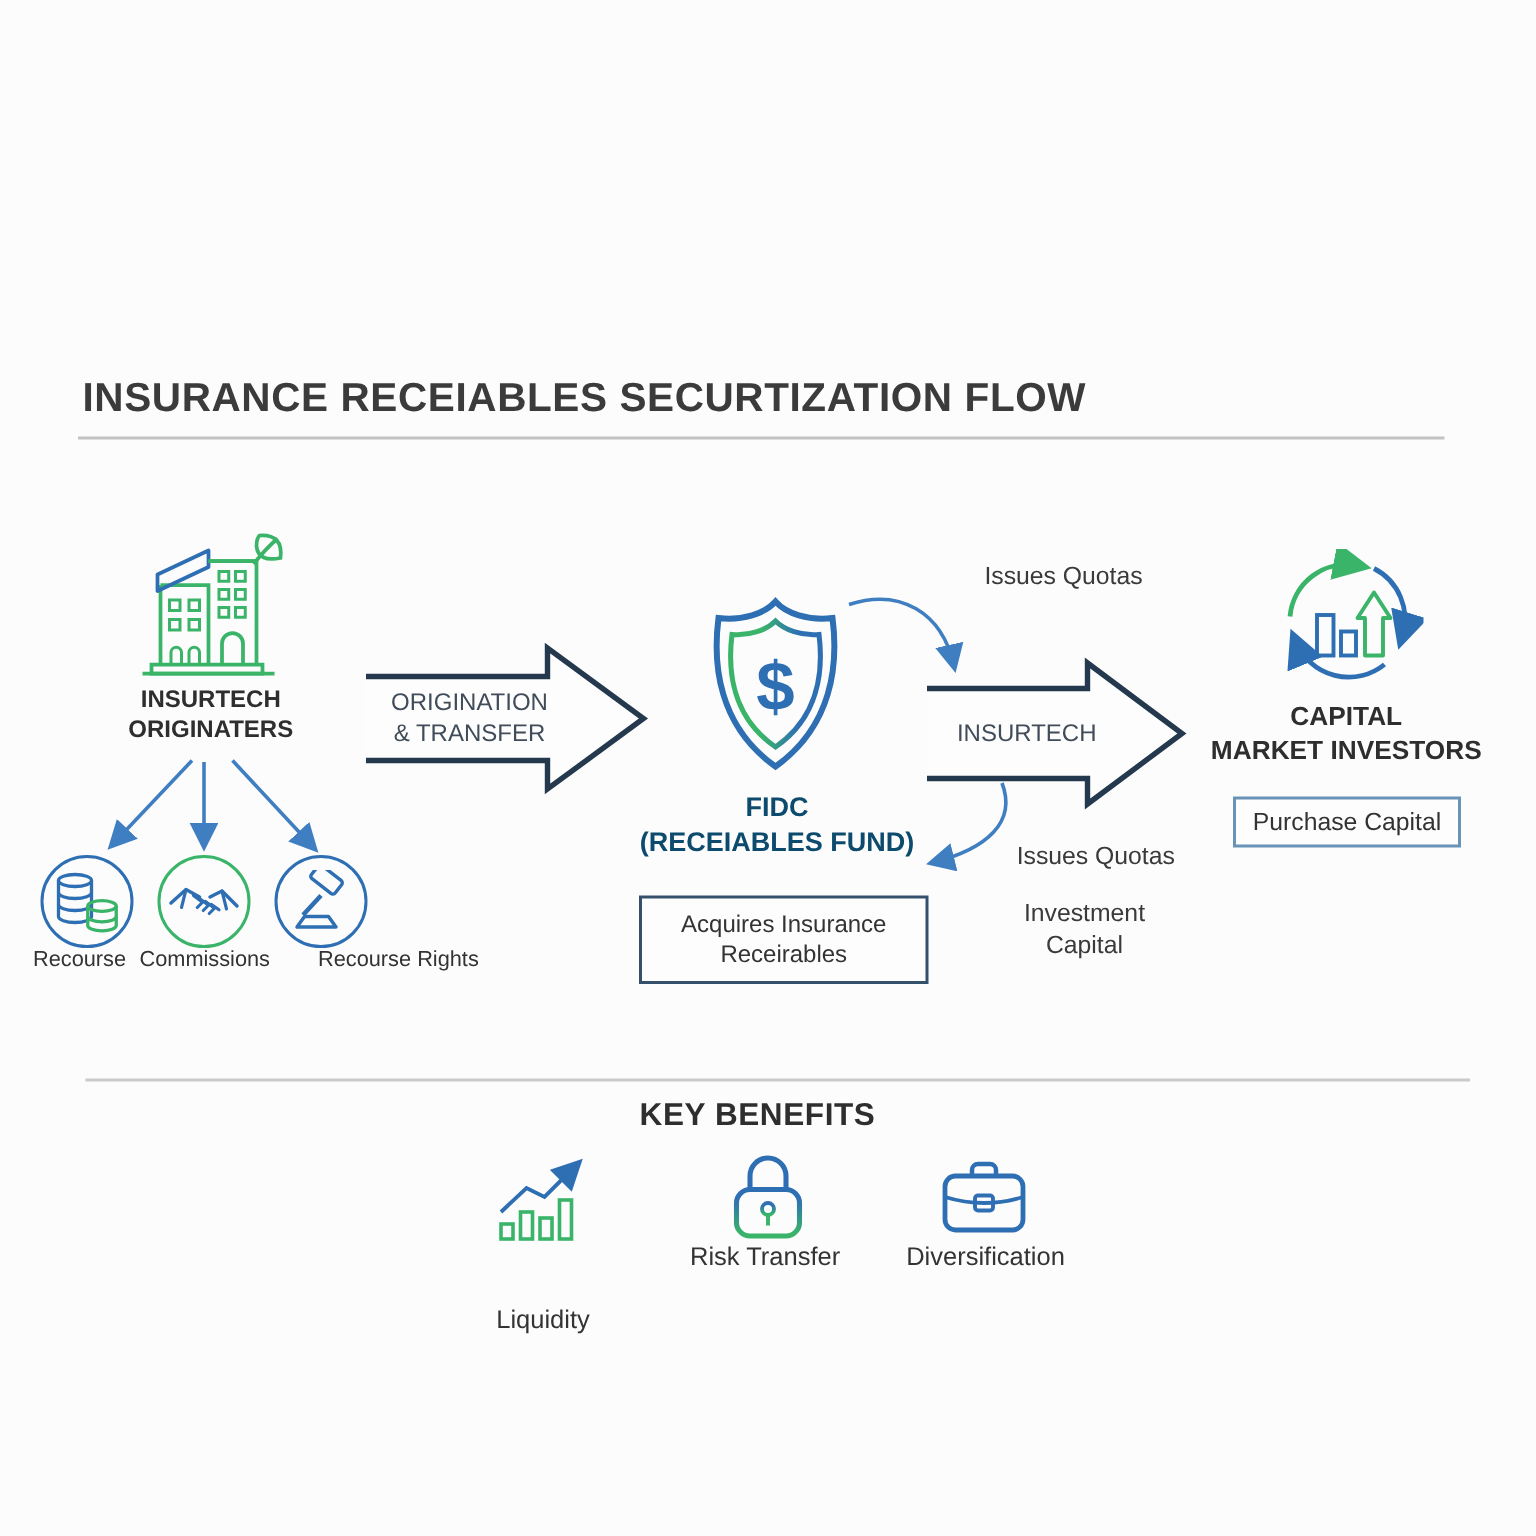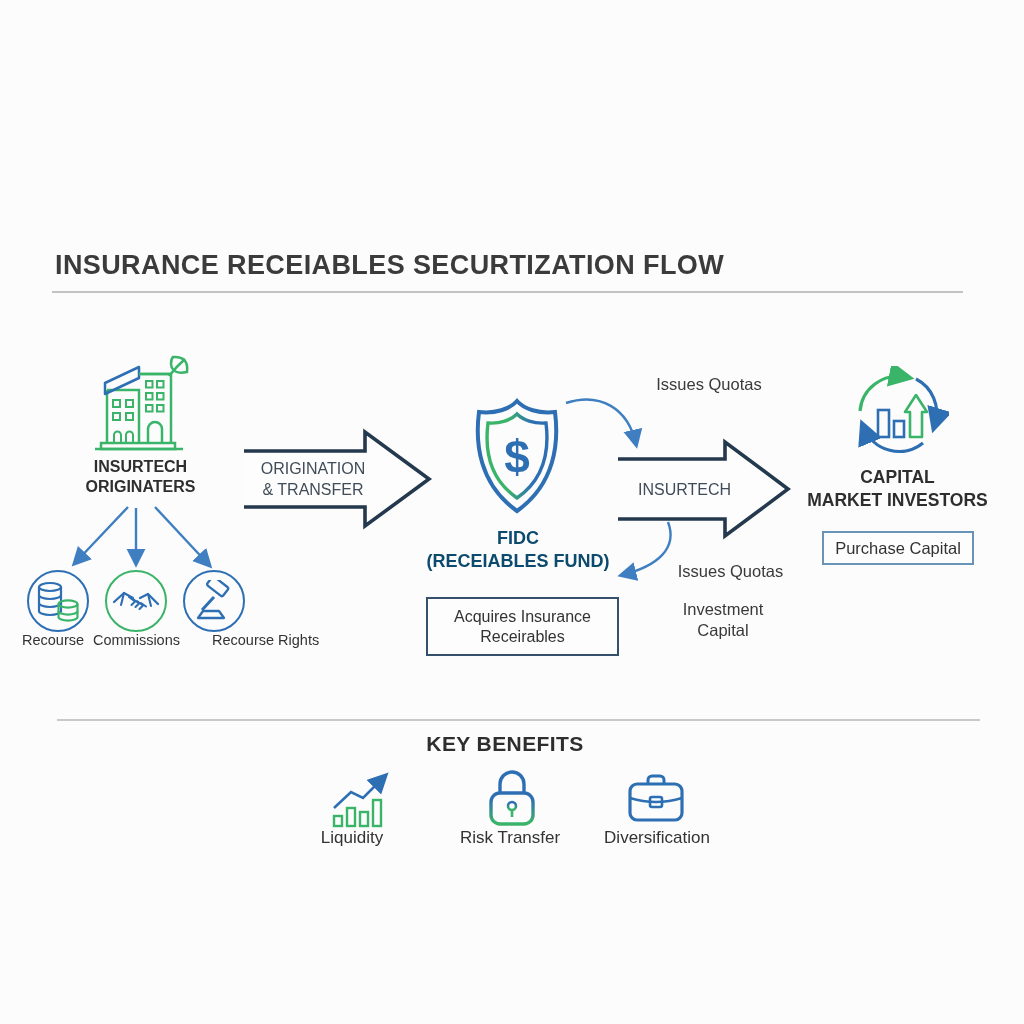--- a/index.html
+++ b/index.html
@@ -245,21 +245,21 @@
         <path d="M0,0 L8,4 L0,8 Z" fill="#2e6fb4"></path>
       </marker>
     </defs>
     <rect x="3" y="46" width="8" height="10" stroke="#3ab469" stroke-width="2.4"></rect>
     <rect x="16" y="38" width="8" height="18" stroke="#3ab469" stroke-width="2.4"></rect>
     <rect x="29" y="42" width="8" height="14" stroke="#3ab469" stroke-width="2.4"></rect>
     <rect x="42" y="30" width="8" height="26" stroke="#3ab469" stroke-width="2.4"></rect>
     <path d="M3 38 L20 22 L32 28 L52 8" stroke="#2e6fb4" stroke-width="2.6" marker-end="url(#mtrend)"></path>
   </svg>
 </div>
-<span class="abs ctr benefit-label" style="left:312px;width:80px;">Liquidity</span>
+<span class="abs ctr benefit-label" style="left:322px;width:80px;margin-top:42px;">Liquidity</span>
 
 <div class="abs" style="left:485px;top:766px;">
   <svg width="54" height="62" viewBox="0 0 54 62" fill="none">
     <defs>
       <linearGradient id="lockGrad" x1="0" y1="0" x2="0" y2="1">
         <stop offset="0.2" stop-color="#2e6fb4"></stop>
         <stop offset="0.95" stop-color="#3ab469"></stop>
       </linearGradient>
     </defs>
     <path d="M15 27 V18 a12 12 0 0 1 24 0 v9" stroke="#2e6fb4" stroke-width="3.4"></path>

